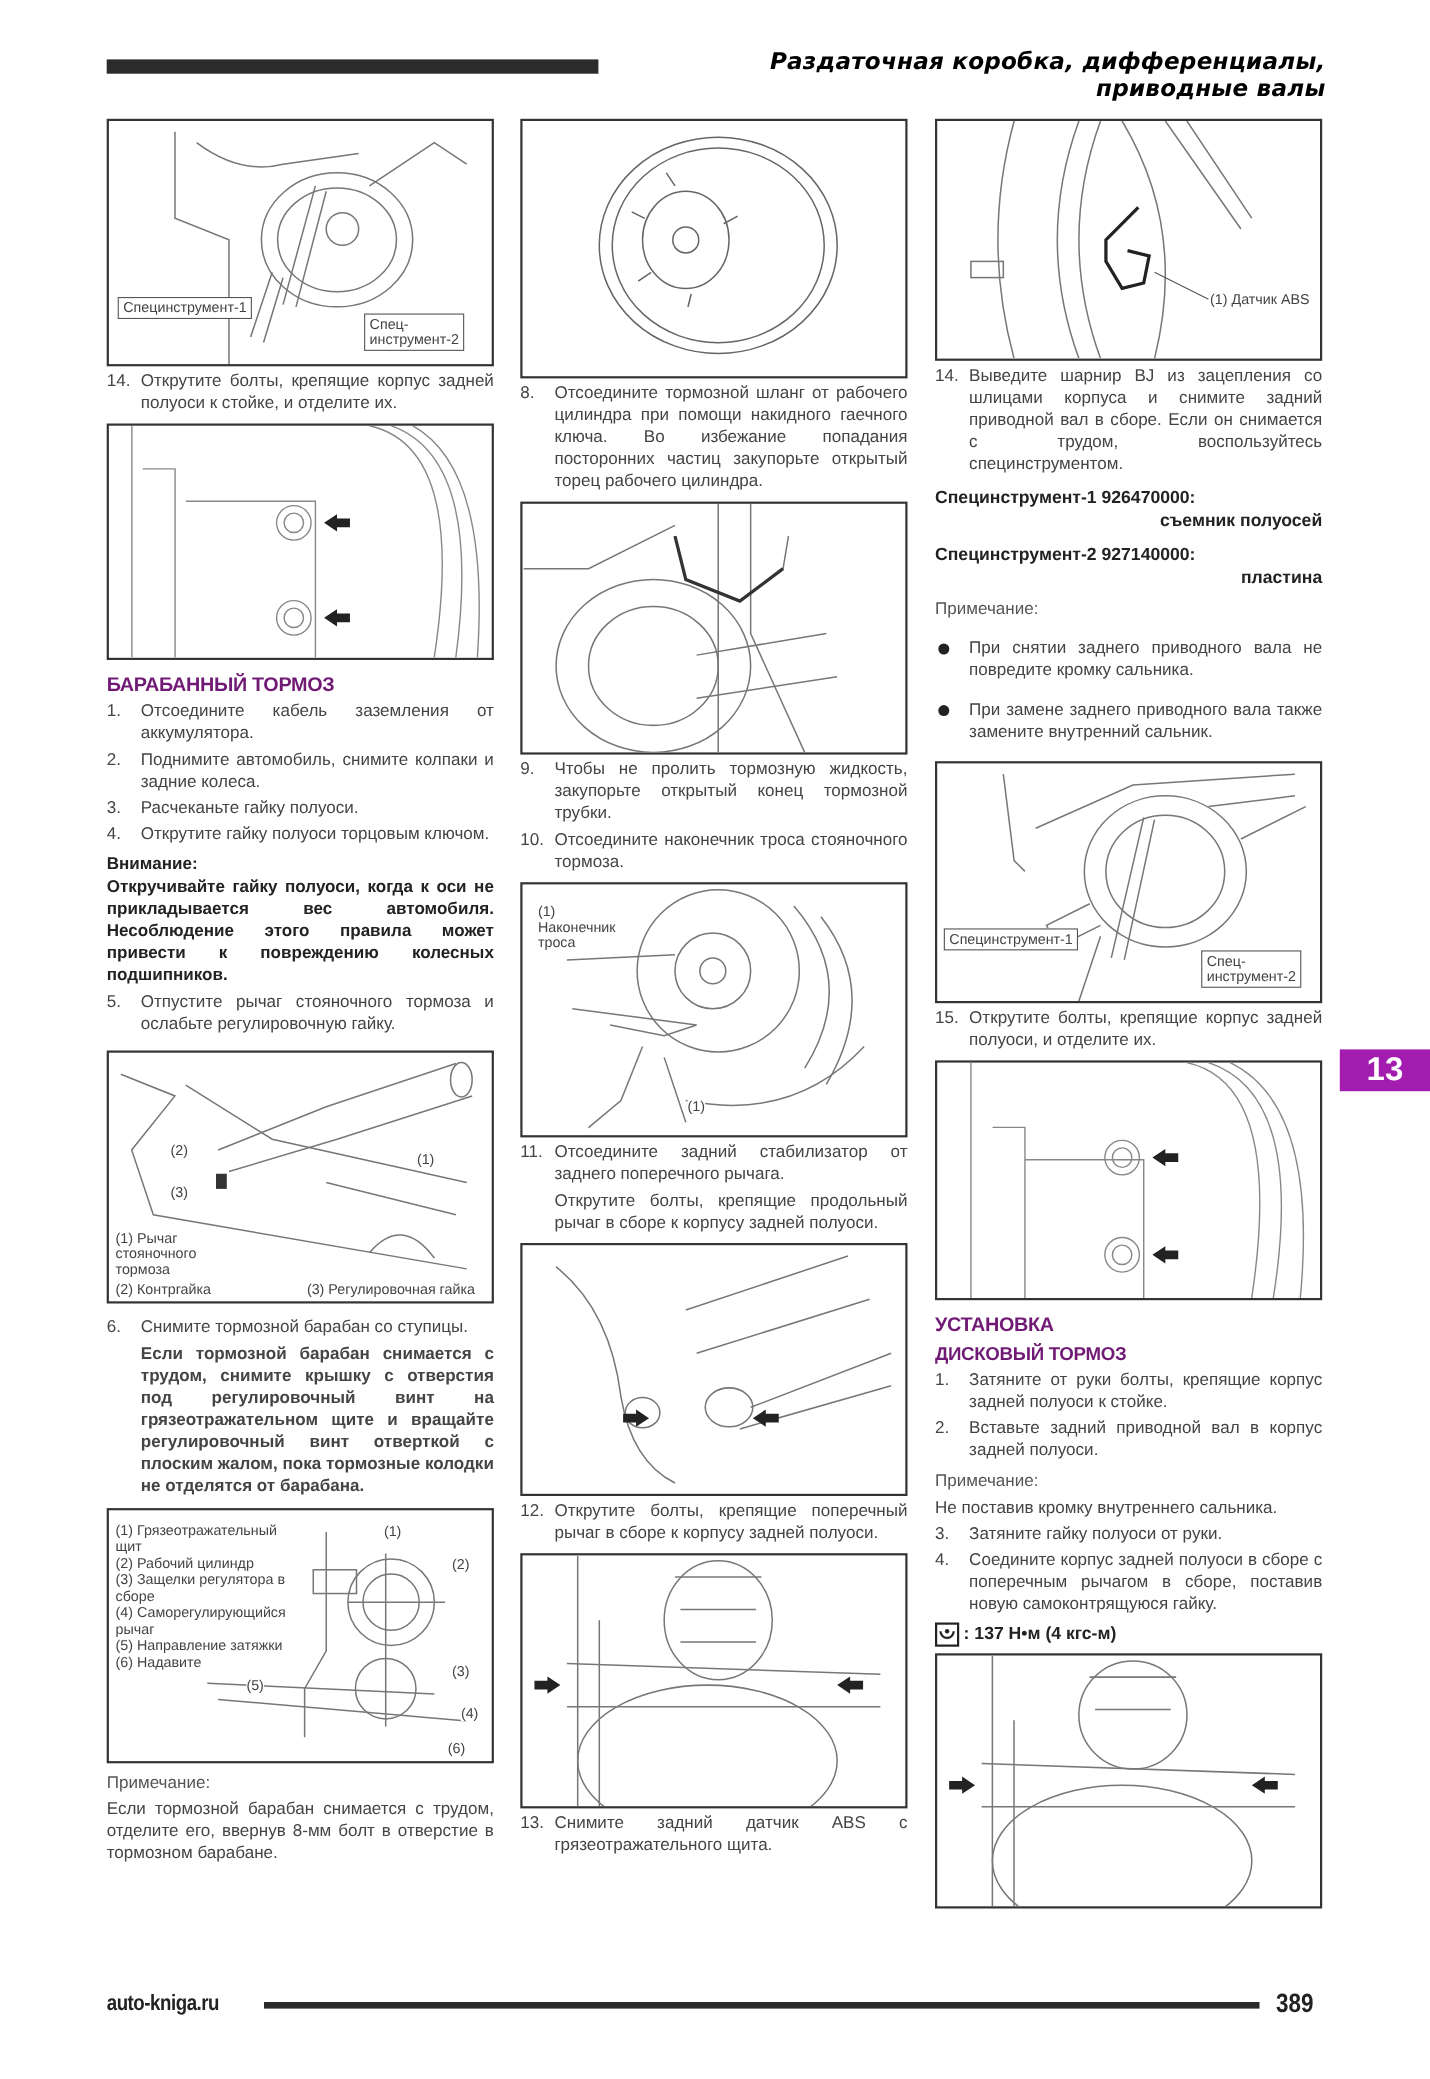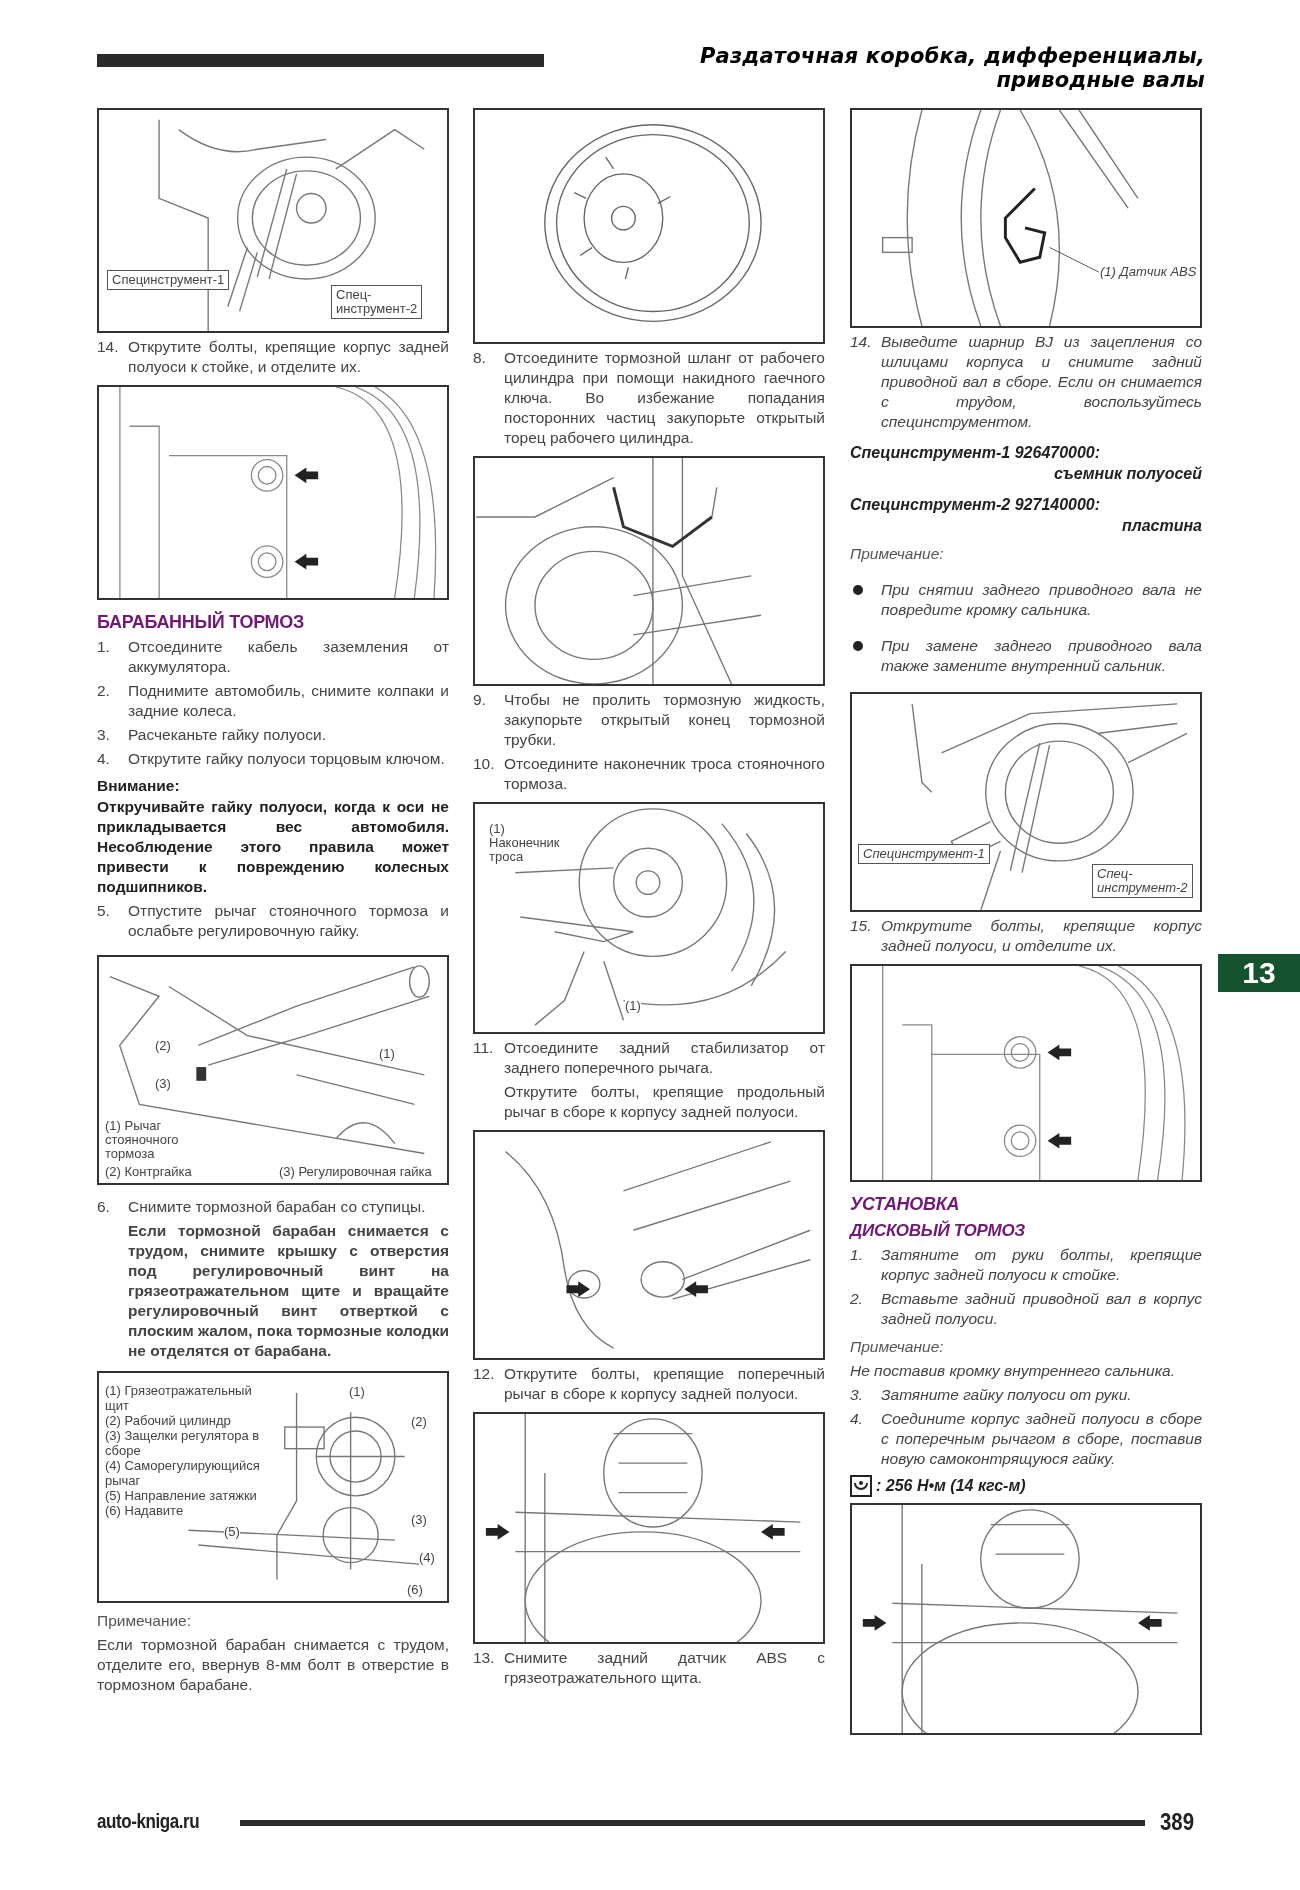--- a/index.html
+++ b/index.html
@@ -2,41 +2,41 @@
 <html><head>
 <meta charset="utf-8">
 <style>
   html, body { margin:0; padding:0; background:#ffffff; }
   body { width:1300px; height:1890px; position:relative; overflow:hidden;
          font-family:"Liberation Sans", sans-serif; color:#3a3a3a; }
   .header-bar { position:absolute; left:97px; top:54px; width:447px; height:13px; background:#2b2b2b; }
   .header-title { position:absolute; left:555px; top:44px; width:650px; text-align:right;
          font-family:"DejaVu Sans", sans-serif; font-style:italic; font-weight:bold; font-size:21px; color:#000000; letter-spacing:0.2px; }
   .col { position:absolute; top:108px; width:352px; }
-  .col1 { left:97px; } .col2 { left:473px; } .col3 { left:850px;font-style:italic; }
+  .col1 { left:97px; } .col2 { left:473px; } .col3 { left:850px; }
   .fig { position:relative; border:2px solid #333; background:#fff; box-sizing:border-box; overflow:hidden; }
   .fig svg { position:absolute; left:0; top:0; width:100%; height:100%; }
   .fig .lbl { position:absolute; font-size:13px; color:#444; line-height:14px; background:#fff; }
   .fig .lbl.boxed { border:1px solid #555; padding:2px 4px; }
   .step { display:flex; font-size:15.5px; line-height:20px; color:#444; text-align:justify; margin:4px 0 2px 0; }
   .step .num { width:31px; flex:none; }
   .step .txt { flex:1; }
   .para { font-size:15.5px; line-height:20px; color:#444; text-align:justify; margin:4px 0; }
   .note-label { font-size:15.5px; line-height:20px; color:#555; margin:8px 0 4px; }
   .warn-label { font-size:15.5px; font-weight:bold; color:#222; margin:8px 0 2px; }
   .warn-text { font-size:15.5px; line-height:20px; font-weight:bold; color:#222; text-align:justify; }
   .section-h { font-size:18px; font-weight:bold; color:#701a75; margin:12px 0 2px; letter-spacing:-0.3px; }
   .tool { font-size:16px; font-weight:bold; color:#222; line-height:21px; margin:10px 0 0; }
   .tool .right { text-align:right; }
   .bullet { display:flex; font-size:15.5px; line-height:20px; color:#444; text-align:justify; margin:16px 0; }
   .bullet .dot { width:31px; flex:none; position:relative; }
   .bullet .dot::before { content:""; position:absolute; left:3px; top:5px; width:10px; height:10px; border-radius:50%; background:#222; }
   .torque { display:flex; align-items:center; font-size:16px; font-weight:bold; color:#222; margin:6px 0 6px; }
   .torque .ico { width:22px; height:22px; border:2px solid #222; box-sizing:border-box; margin-right:4px; position:relative; }
-  .chapter-tab { position:absolute; left:1218px; top:954px; width:82px; height:38px; background:#14532d; color:#fff;
+  .chapter-tab { position:absolute; left:1218px; top:954px; width:82px; height:38px; background:#a21caf; color:#fff;
          font-size:30px; font-weight:bold; display:flex; align-items:center; justify-content:center; }
   .footer-site { position:absolute; left:97px; top:1810px; font-size:20px; font-weight:bold; color:#222; letter-spacing:-0.5px;
          font-family:"Liberation Sans Narrow","Liberation Sans", sans-serif; transform:scaleX(0.85); transform-origin:left; }
   .footer-rule { position:absolute; left:240px; top:1820px; width:905px; height:6px; background:#2b2b2b; }
   .footer-page { position:absolute; left:1160px; top:1808px; font-size:24px; font-weight:bold; color:#222; transform:scaleX(0.85); transform-origin:left; }
 </style>
 </head>
 <body>
 
 <div class="header-bar"></div>
@@ -365,21 +365,21 @@
       <span class="txt">Соедините корпус задней полуоси в сборе с поперечным рычагом в сборе, поставив новую самоконтрящуюся гайку.</span>
     </div>
 
   <div class="torque">
     <span class="ico">
       <svg viewBox="0 0 18 18" width="18" height="18">
           <path d="M3 6 A6 6 0 1 0 15 6" fill="none" stroke="#222" stroke-width="2"></path>
           <circle cx="9" cy="6" r="2" fill="#222"></circle>
         </svg>
     </span>
-    <span>: 256 Н•м (14 кгс-м)</span>
+    <span>: 137 Н•м (4 кгс-м)</span>
   </div>
 
   <div class="fig" style="height:232px;">
     <svg viewBox="0 0 352 232">
       <g fill="none" stroke="#777" stroke-width="1.4">
         <ellipse cx="180" cy="55" rx="50" ry="50"></ellipse>
         <path d="M140 20 L220 20 M145 50 L215 50"></path>
         <path d="M40 100 L330 110 M40 140 L330 140"></path>
         <ellipse cx="170" cy="190" rx="120" ry="70"></ellipse>
         <path d="M50 0 L50 232 M70 60 L70 232"></path>

